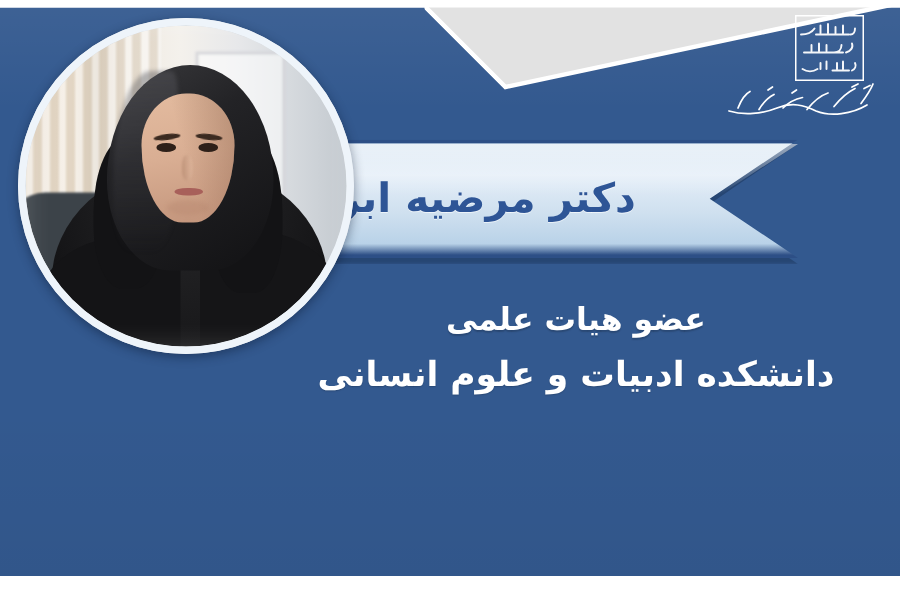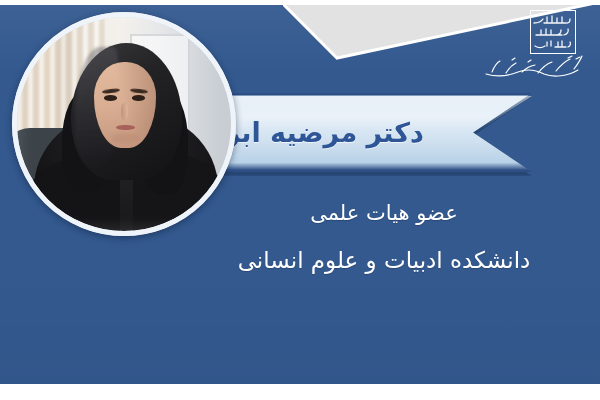--- a/index.html
+++ b/index.html
@@ -355,26 +355,26 @@
   }
 
   
   .subtitle {
     position: absolute;
     left: 176px;
     top: 198px;
     width: 416px;
     text-align: center;
     color: #ffffff;
-    font-weight: normal;
+    font-weight: bold;
     line-height: 1.45;
     text-shadow: 0 1px 1px rgba(0,0,0,0.18);
   }
   .subtitle-l1 { font-size: 21px; letter-spacing: -0.3px; }
-  .subtitle-l2 { font-size: 23px; letter-spacing: -0.3px; margin-top: 16px; }
+  .subtitle-l2 { font-size: 23px; letter-spacing: -0.3px; margin-top: 6px; }
 </style>
 </head>
 <body>
 
 <div class="card">
 
   <div class="bg-panel"></div>
   <div class="bg-sheen"></div>
 
   <div class="top-notch"></div>

